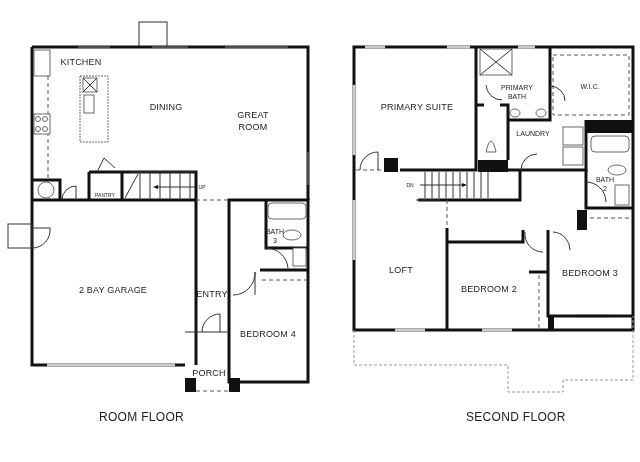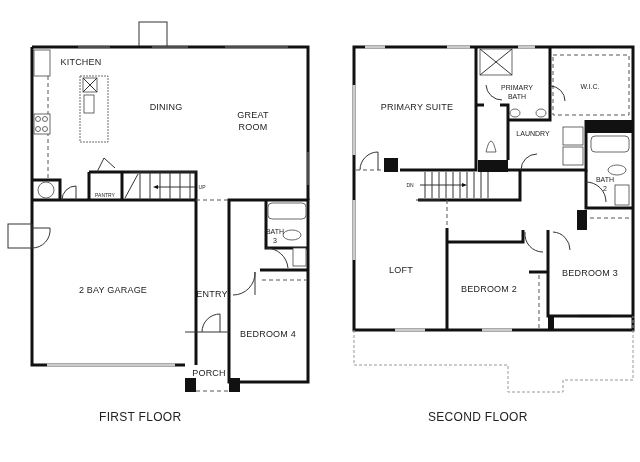--- a/index.html
+++ b/index.html
@@ -187,14 +187,14 @@
     <text class="lbl-sm" x="533" y="136">LAUNDRY</text>
     <text class="lbl-sm" x="605" y="182">BATH</text>
     <text class="lbl-sm" x="605" y="191">2</text>
     <text class="lbl-xs" x="410" y="187">DN</text>
     <text class="lbl" x="401" y="273">LOFT</text>
     <text class="lbl" x="489" y="292">BEDROOM 2</text>
     <text class="lbl" x="590" y="276">BEDROOM 3</text>
   </g>
 </svg>
 
-<div class="cap" style="left:99px;">FIRST FLOOR</div>
-<div class="cap" style="left:428px;">SECOND FLOOR</div>
+<div class="cap" style="left:99px;">ROOM FLOOR</div>
+<div class="cap" style="left:466px;">SECOND FLOOR</div>
 
 </body></html>

